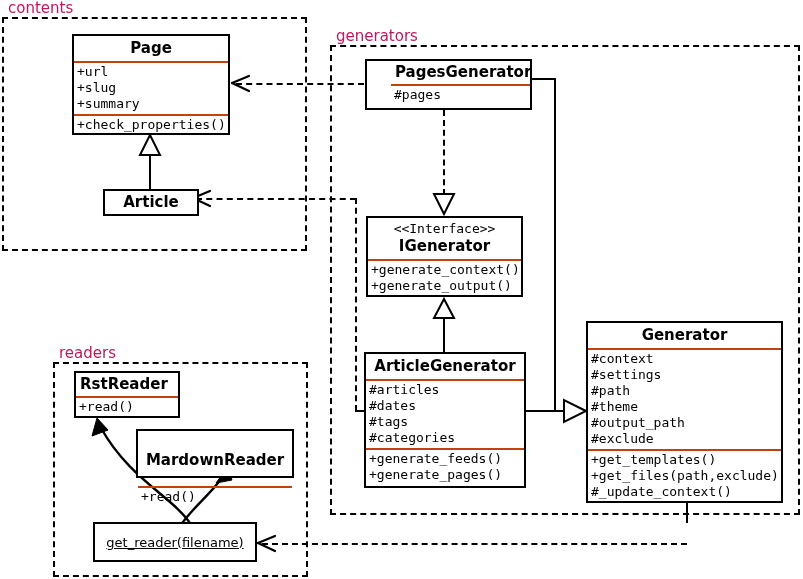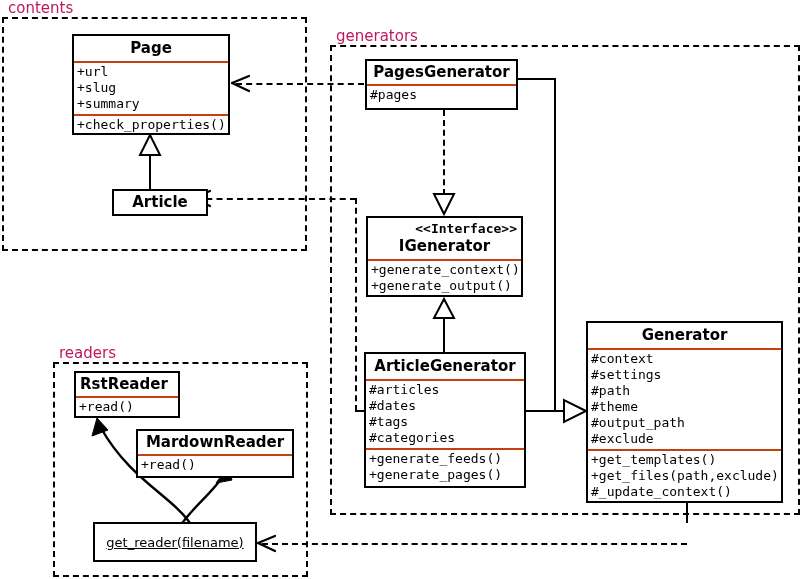--- a/index.html
+++ b/index.html
@@ -30,22 +30,22 @@
     text-align:center;
     font-weight:bold;
     font-size:15px;
     font-family:"DejaVu Sans", sans-serif;
     padding:3px 4px 4px 4px;
     line-height:18px;
     color:#000;
   }
   .cls .stereo{
     display:block;
-    text-align:right;
-    font-weight:bold;
+    text-align:center;
+    font-weight:normal;
     font-size:13px;
     font-family:"DejaVu Sans Mono", monospace;
     line-height:16px;
   }
   .cls .compartment{
     border-top:2px solid #c2410c;
     padding:1px 3px 2px 3px;
   }
   .cls .compartment div{
     font-family:"DejaVu Sans Mono", monospace;
@@ -132,25 +132,25 @@
     <div class="compartment">
       <div>+url</div>
       <div>+slug</div>
       <div>+summary</div>
     </div>
     <div class="compartment">
       <div>+check_properties()</div>
     </div>
   </div>
 
-  <div class="cls" style="left:112px;top:189px;width:96px;height:27px;">
+  <div class="cls" style="left:103px;top:189px;width:96px;height:27px;">
     <div class="name" style="padding:2px 4px;">Article</div>
   </div>
 
-  <div class="cls" style="left:365px;top:59px;width:153px;height:51px;">
+  <div class="cls" style="left:365px;top:59px;width:167px;height:51px;padding-left:24px;">
     <div class="name" style="padding:2px 4px 3px 4px;">PagesGenerator</div>
     <div class="compartment">
       <div>#pages</div>
     </div>
   </div>
 
   <div class="cls" style="left:366px;top:216px;width:157px;height:81px;">
     <div class="name" style="padding:3px 4px 4px 4px;">
       <span class="stereo">&lt;&lt;Interface&gt;&gt;</span>
       <span>IGenerator</span>
@@ -193,21 +193,21 @@
   </div>
 
   <div class="cls" style="left:74px;top:371px;width:106px;height:47px;">
     <div class="name" style="padding:2px 16px 3px 4px;">RstReader</div>
     <div class="compartment">
       <div>+read()</div>
     </div>
   </div>
 
   <div class="cls" style="left:136px;top:429px;width:158px;height:49px;">
-    <div class="name" style="padding:2px 4px 3px 4px;">MardownReader</div>
+    <div class="name" style="padding:2px 4px 17px 4px;margin-top:18px;">MardownReader</div>
     <div class="compartment">
       <div>+read()</div>
     </div>
   </div>
 
   <div class="plainbox" style="left:93px;top:522px;width:164px;height:40px;text-decoration:underline;">
     <span>get_reader(filename)</span>
   </div>
 
 </div>

